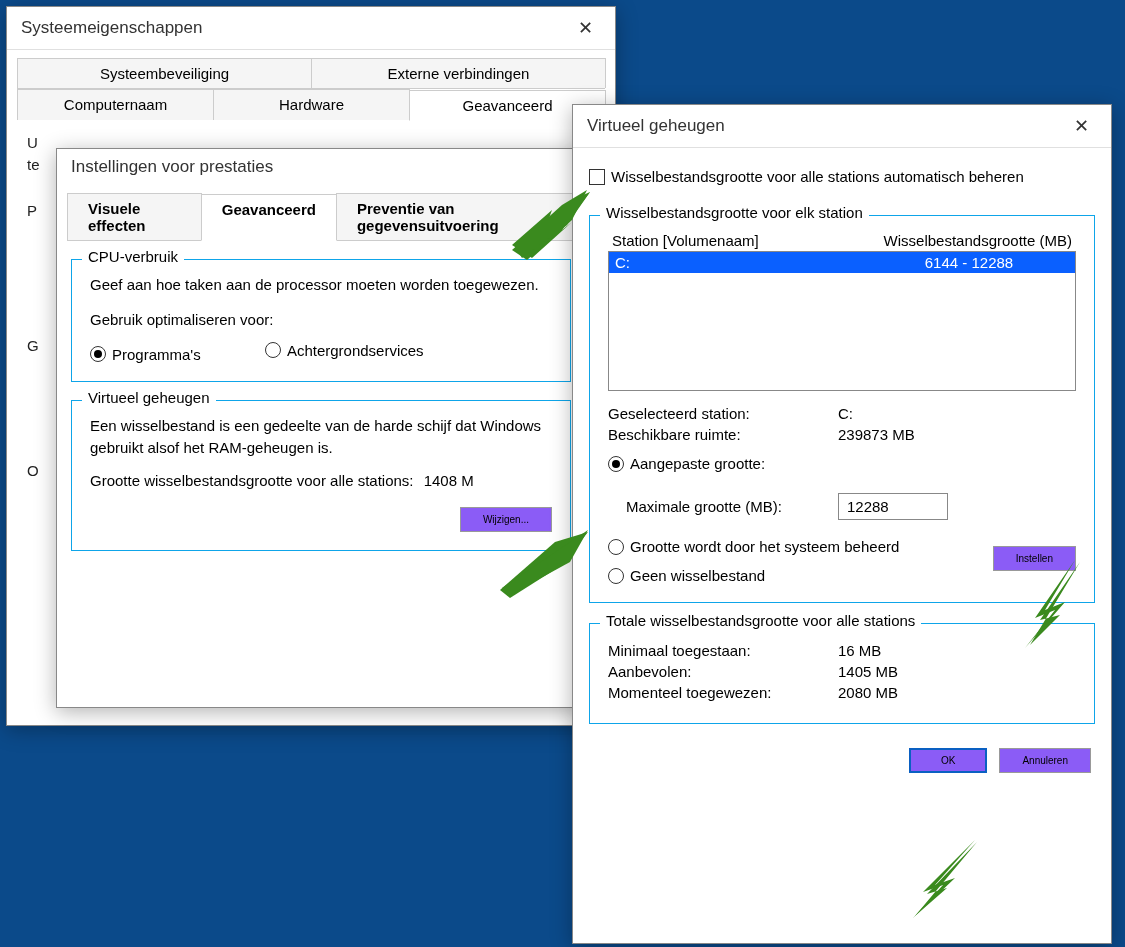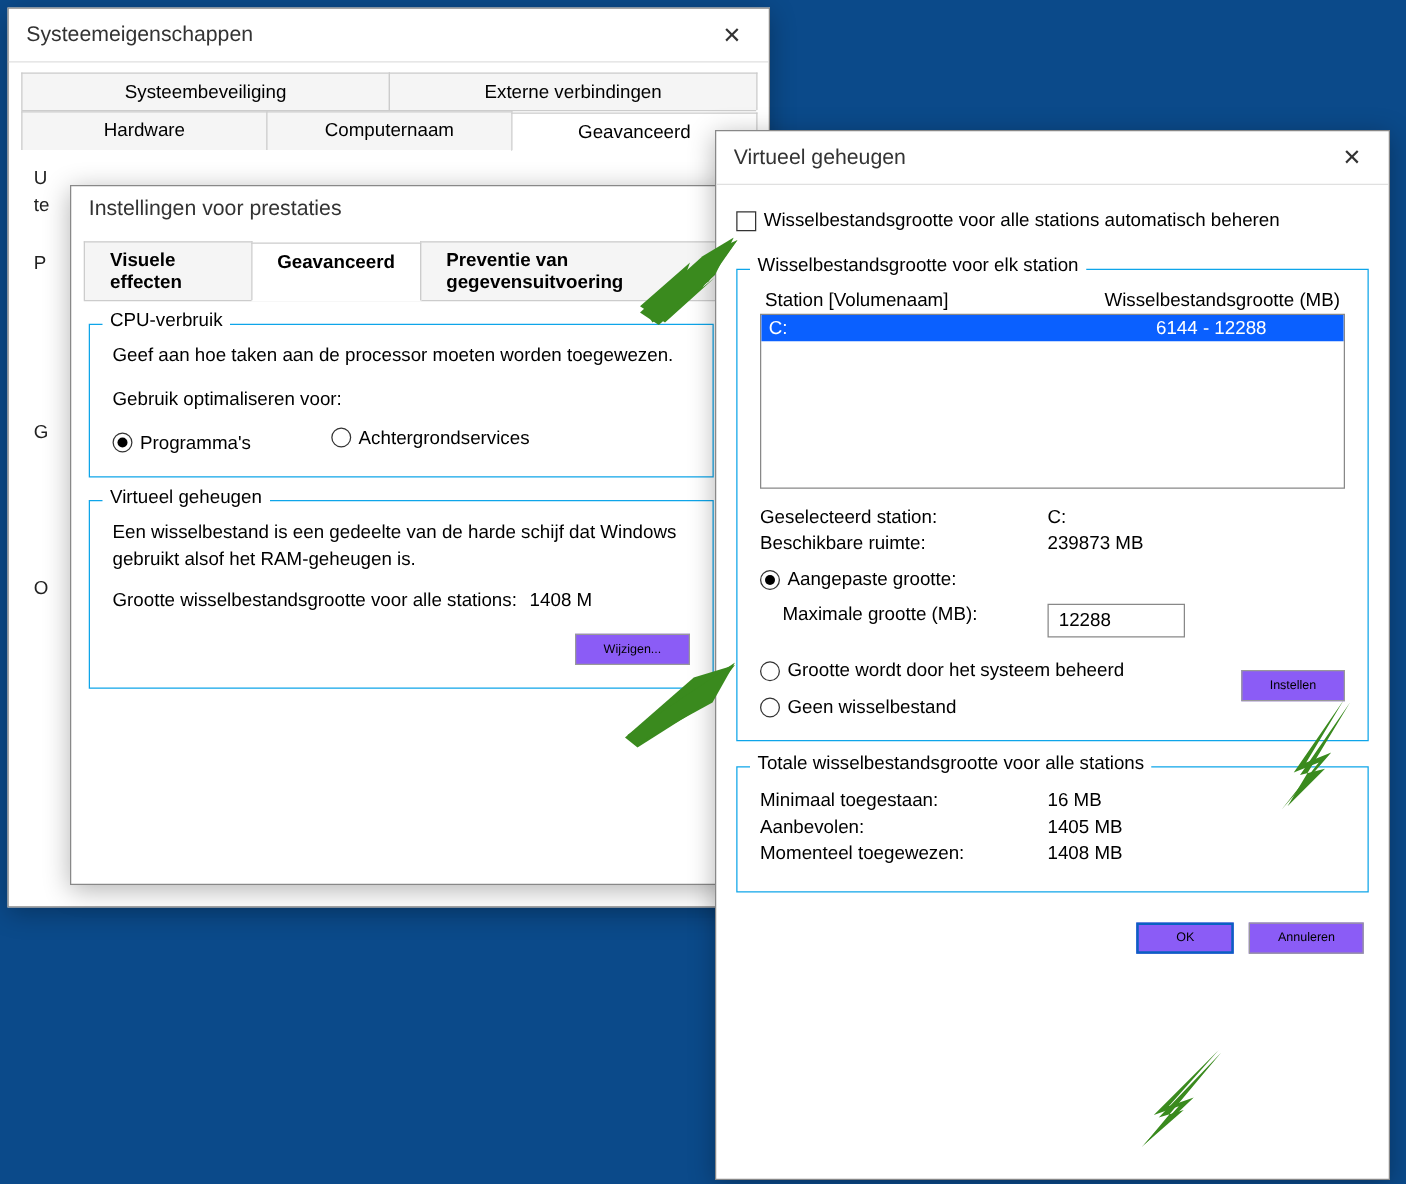--- a/index.html
+++ b/index.html
@@ -153,22 +153,22 @@
   <div class="titlebar">
     <span>Systeemeigenschappen</span>
     <span class="close-x">✕</span>
   </div>
   <div class="tabsblock">
     <div class="tabrow">
       <div class="tab" style="flex:1;text-align:center">Systeembeveiliging</div>
       <div class="tab" style="flex:1;text-align:center">Externe verbindingen</div>
     </div>
     <div class="tabrow2">
+      <div class="tab" style="flex:1;text-align:center">Computernaam</div>
       <div class="tab" style="flex:1;text-align:center">Hardware</div>
-      <div class="tab" style="flex:1;text-align:center">Computernaam</div>
       <div class="tab active" style="flex:1;text-align:center">Geavanceerd</div>
     </div>
   </div>
   <div class="bodytext">
     <span>U</span><br>
     <span>te</span>
   </div>
   <div class="stub" style="margin-top:10px">P</div>
   <div class="stub" style="margin-top:110px">G</div>
   <div class="stub" style="margin-top:100px">O</div>
@@ -248,21 +248,21 @@
       <div class="kv">
         <span class="k">Beschikbare ruimte:</span>
         <span class="v">239873 MB</span>
       </div>
 
       <label class="radio" style="margin-top:8px">
         <span class="radio-circle checked"></span>
         <span>Aangepaste grootte:</span>
       </label>
 
-      <div class="kv" style="margin-top:11px;padding-left:18px">
+      <div class="kv" style="align-items:center;margin-top:21px;padding-left:18px">
         <span class="k" style="width:212px">Maximale grootte (MB):</span>
         <input class="text" value="12288" style="">
       </div>
 
       <div style="display:flex;align-items:flex-start;margin-top:18px">
         <div style="flex:1">
           <label class="radio" style="display:flex;margin-bottom:12px">
             <span class="radio-circle"></span>
             <span>Grootte wordt door het systeem beheerd</span>
           </label>
@@ -280,21 +280,21 @@
       <div class="kv">
         <span class="k">Minimaal toegestaan:</span>
         <span class="v">16 MB</span>
       </div>
       <div class="kv">
         <span class="k">Aanbevolen:</span>
         <span class="v">1405 MB</span>
       </div>
       <div class="kv">
         <span class="k">Momenteel toegewezen:</span>
-        <span class="v">1408 MB</span>
+        <span class="v">2080 MB</span>
       </div>
     </div>
   </div>
 
   <div class="footer">
     <button class="btn default">OK</button>
     <button class="btn">Annuleren</button>
   </div>
 </div>
 

